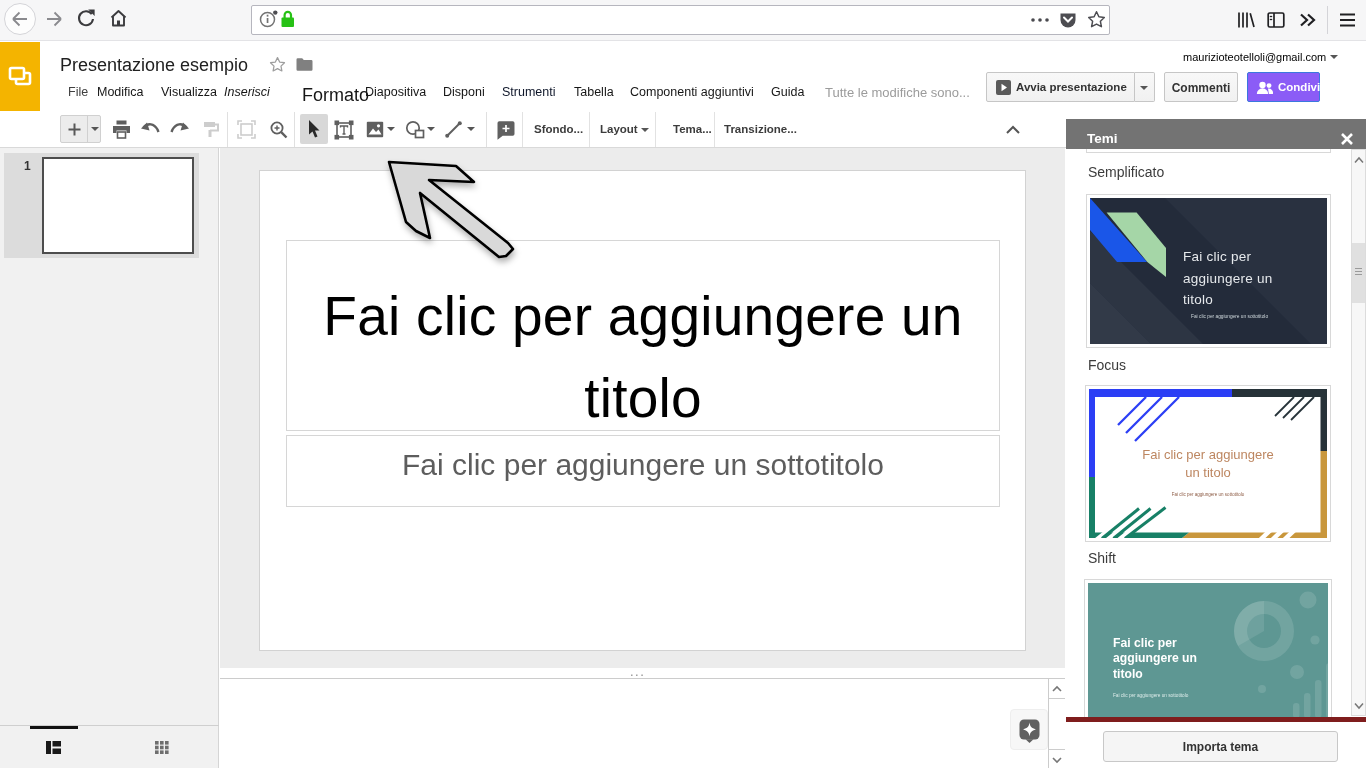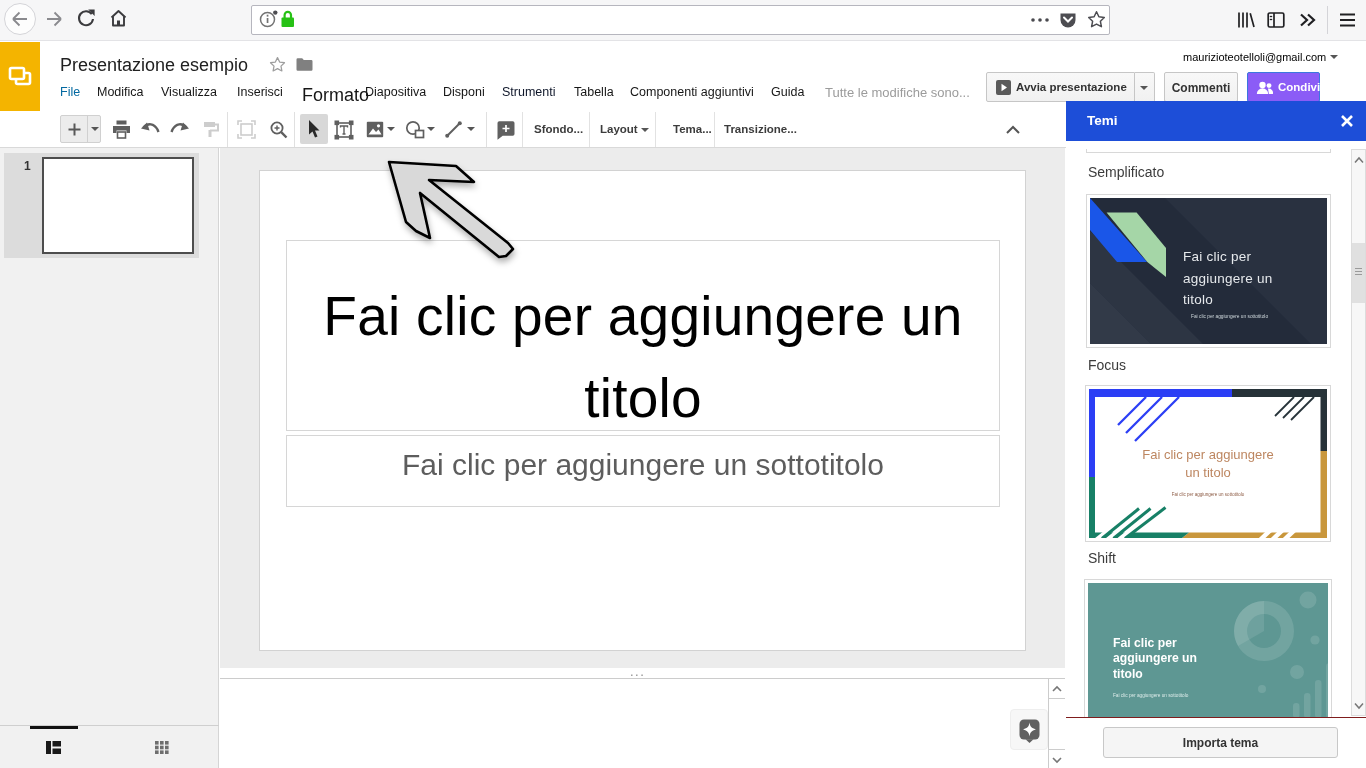--- a/index.html
+++ b/index.html
@@ -92,24 +92,24 @@
   <div class="abs" style="left:60px;top:13px;font-size:18px;color:#212121;">Presentazione esempio</div>
 
   <svg class="abs" style="left:269px;top:14px;" width="17" height="17" viewBox="0 0 19 19">
     <path d="M9.5 1.8 L11.9 6.8 L17.3 7.5 L13.4 11.3 L14.4 16.7 L9.5 14.1 L4.6 16.7 L5.6 11.3 L1.7 7.5 L7.1 6.8 Z" stroke="#9e9e9e" stroke-width="1.4" fill="none" stroke-linejoin="round"></path>
   </svg>
 
   <svg class="abs" style="left:296px;top:15px;" width="17" height="15" viewBox="0 0 17 15">
     <path d="M0.5 2.5 a1.2 1.2 0 0 1 1.2 -1.2 h4.5 l1.6 1.8 h7.5 a1.2 1.2 0 0 1 1.2 1.2 v8.2 a1.2 1.2 0 0 1 -1.2 1.2 h-13.6 a1.2 1.2 0 0 1 -1.2 -1.2 z" fill="#808080"></path>
   </svg>
 
-  <div class="abs" style="left:60px;top:43px;font-size:12.5px;color:#0369a1;white-space:nowrap;">File</div>
+  <div class="abs" style="left:68px;top:43px;font-size:12.5px;color:#404040;white-space:nowrap;">File</div>
   <div class="abs" style="left:97px;top:43px;font-size:12.5px;color:#161616;white-space:nowrap;">Modifica</div>
   <div class="abs" style="left:161px;top:43px;font-size:12.5px;color:#161616;white-space:nowrap;">Visualizza</div>
-  <div class="abs" style="left:237px;top:43px;font-size:12.5px;color:#161616;white-space:nowrap;">Inserisci</div>
+  <div class="abs" style="left:224px;top:43px;font-size:12.5px;color:#161616;white-space:nowrap;font-style:italic;">Inserisci</div>
   <div class="abs" style="left:302px;top:43px;font-size:18px;color:#161616;white-space:nowrap;">Formato</div>
   <div class="abs" style="left:365px;top:43px;font-size:12.5px;color:#161616;white-space:nowrap;">Diapositiva</div>
   <div class="abs" style="left:443px;top:43px;font-size:12.5px;color:#161616;white-space:nowrap;">Disponi</div>
   <div class="abs" style="left:502px;top:43px;font-size:12.5px;color:#0f172a;white-space:nowrap;">Strumenti</div>
   <div class="abs" style="left:574px;top:43px;font-size:12.5px;color:#161616;white-space:nowrap;">Tabella</div>
   <div class="abs" style="left:630px;top:43px;font-size:12.5px;color:#161616;white-space:nowrap;">Componenti aggiuntivi</div>
   <div class="abs" style="left:771px;top:43px;font-size:12.5px;color:#161616;white-space:nowrap;">Guida</div>
   <div class="abs" style="left:825px;top:43px;font-size:13px;color:#9b9b9b;">Tutte le modifiche sono...</div>
 
   <div class="abs" style="left:1183px;top:9px;font-size:11px;color:#000;">maurizioteotelloli@gmail.com</div>
@@ -235,21 +235,21 @@
   <div class="abs" style="left:655px;top:0px;width:1px;height:35px;background:#e2e2e2;"></div>
   <div class="abs" style="left:673px;top:11px;font-size:11.5px;font-weight:bold;color:#3c3c3c;">Tema...</div>
   <div class="abs" style="left:714px;top:0px;width:1px;height:35px;background:#e2e2e2;"></div>
   <div class="abs" style="left:724px;top:11px;font-size:11.5px;font-weight:bold;color:#3c3c3c;">Transizione...</div>
 
   <svg class="abs" style="left:1005px;top:12px;" width="16" height="11" viewBox="0 0 16 11">
     <path d="M2 9 L8 3 L14 9" stroke="#555" stroke-width="2" fill="none"></path>
   </svg>
 </div>
 
-<div class="abs" style="left:1066px;top:101px;width:300px;height:40px;background:#1d4ed8;">
+<div class="abs" style="left:1066px;top:119px;width:300px;height:40px;background:#737373;">
   <div class="abs" style="left:21px;top:12px;font-size:13.5px;font-weight:bold;color:#fff;">Temi</div>
   <svg class="abs" style="left:274px;top:13px;" width="14" height="14" viewBox="0 0 14 14">
     <path d="M2 2 L12 12 M12 2 L2 12" stroke="#fff" stroke-width="2.6"></path>
   </svg>
 </div>
 
 <div class="abs" id="rail" style="left:0;top:148px;width:219px;height:620px;background:#f1f1f1;border-right:1px solid #d5d5d5;">
   <div class="abs" style="left:4px;top:5px;width:195px;height:105px;background:#dcdcdc;">
     <div class="abs" style="left:20px;top:6px;font-size:12px;font-weight:bold;color:#333;">1</div>
     <div class="abs" style="left:38px;top:4px;width:152px;height:97px;background:#fff;border:2px solid #4d4d4d;"></div>
@@ -399,21 +399,21 @@
       <path d="M176 48 L176 18 A30 30 0 0 0 150 63 Z" fill="#ffffff" opacity="0.10"></path>
       <g font-family="Liberation Sans" font-weight="bold" fill="#ffffff" font-size="12.2">
         <text x="25" y="63.5">Fai clic per</text>
         <text x="25" y="79">aggiungere un</text>
         <text x="25" y="95">titolo</text>
       </g>
       <text x="25" y="113.5" font-size="4.7" fill="#dcebe9" font-family="Liberation Sans">Fai clic per aggiungere un sottotitolo</text>
     </svg>
   </div>
 
-  <div class="abs" style="left:0;top:568px;width:300px;height:51px;background:#fff;border-top:1px solid #7f1d1d;">
+  <div class="abs" style="left:0;top:568px;width:300px;height:51px;background:#fff;border-top:5px solid #7f1d1d;">
     <div class="abs" style="left:37px;top:9px;width:235px;height:31px;background:#f5f5f5;border:1px solid #c8c8c8;border-radius:3px;text-align:center;">
       <div style="margin-top:8px;font-size:12px;font-weight:bold;color:#333;">Importa tema</div>
     </div>
   </div>
 
   <div class="abs" style="left:285px;top:0;width:15px;height:567px;background:#f7f7f7;border:1px solid #dcdcdc;">
     <svg class="abs" style="left:2px;top:6px;" width="10" height="8" viewBox="0 0 10 8">
           <path d="M1 6.5 L5 2 L9 6.5" stroke="#777" stroke-width="1.5" fill="none"></path>
         </svg>
     <div class="abs" style="left:0px;top:93px;width:13px;height:60px;background:#e0e0e0;">

